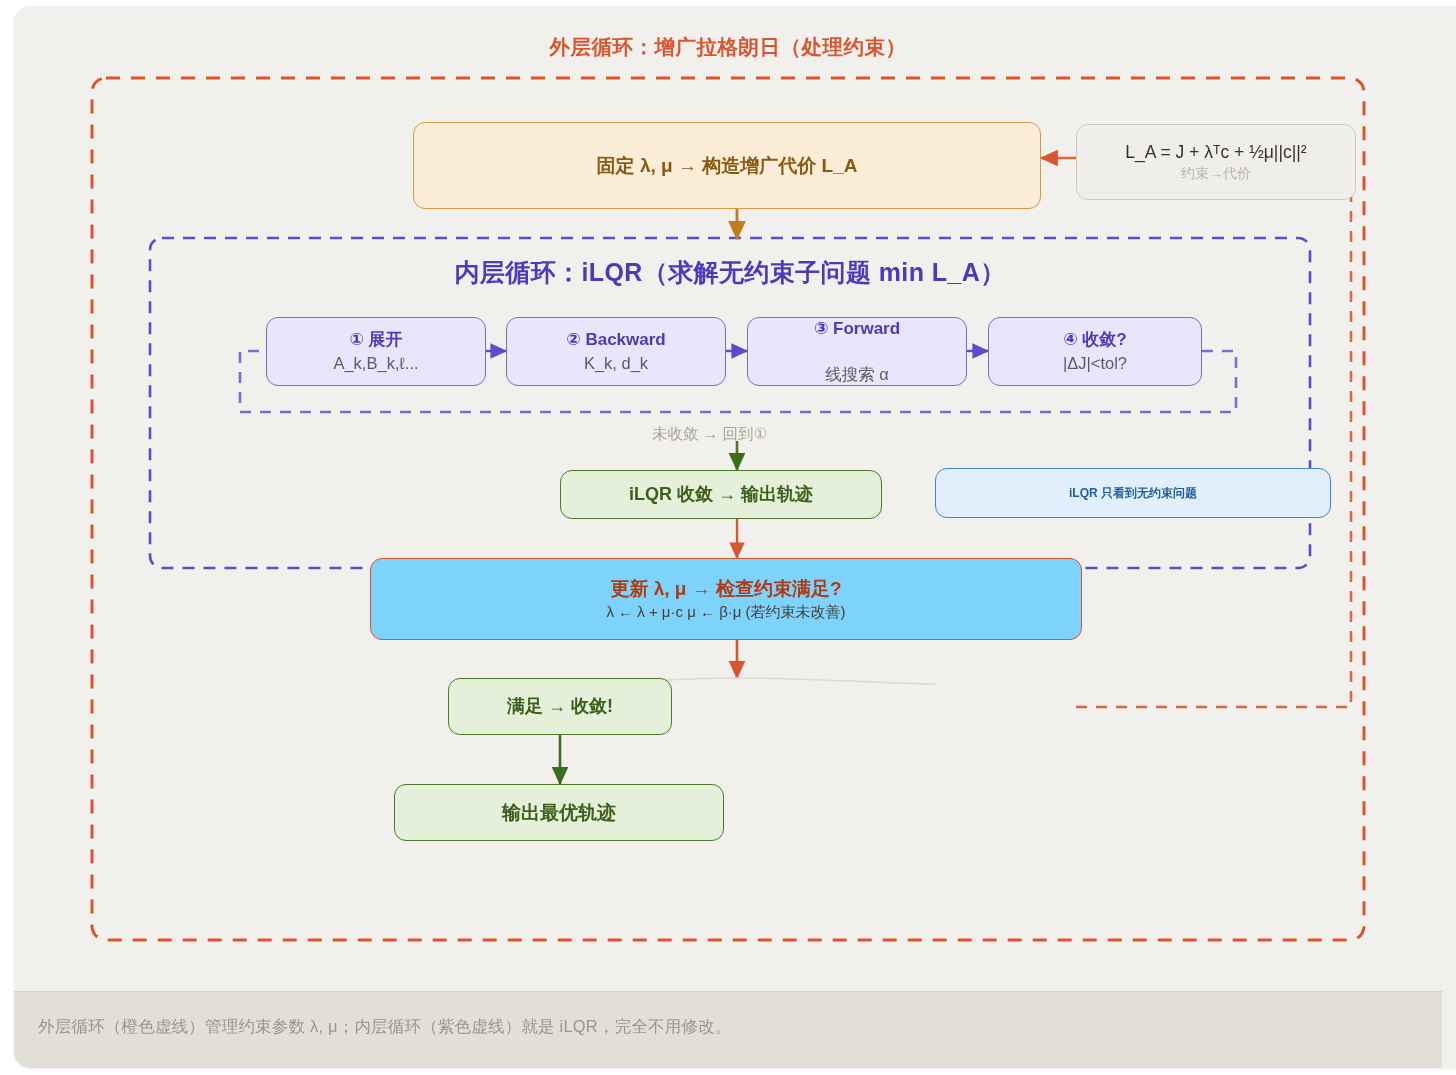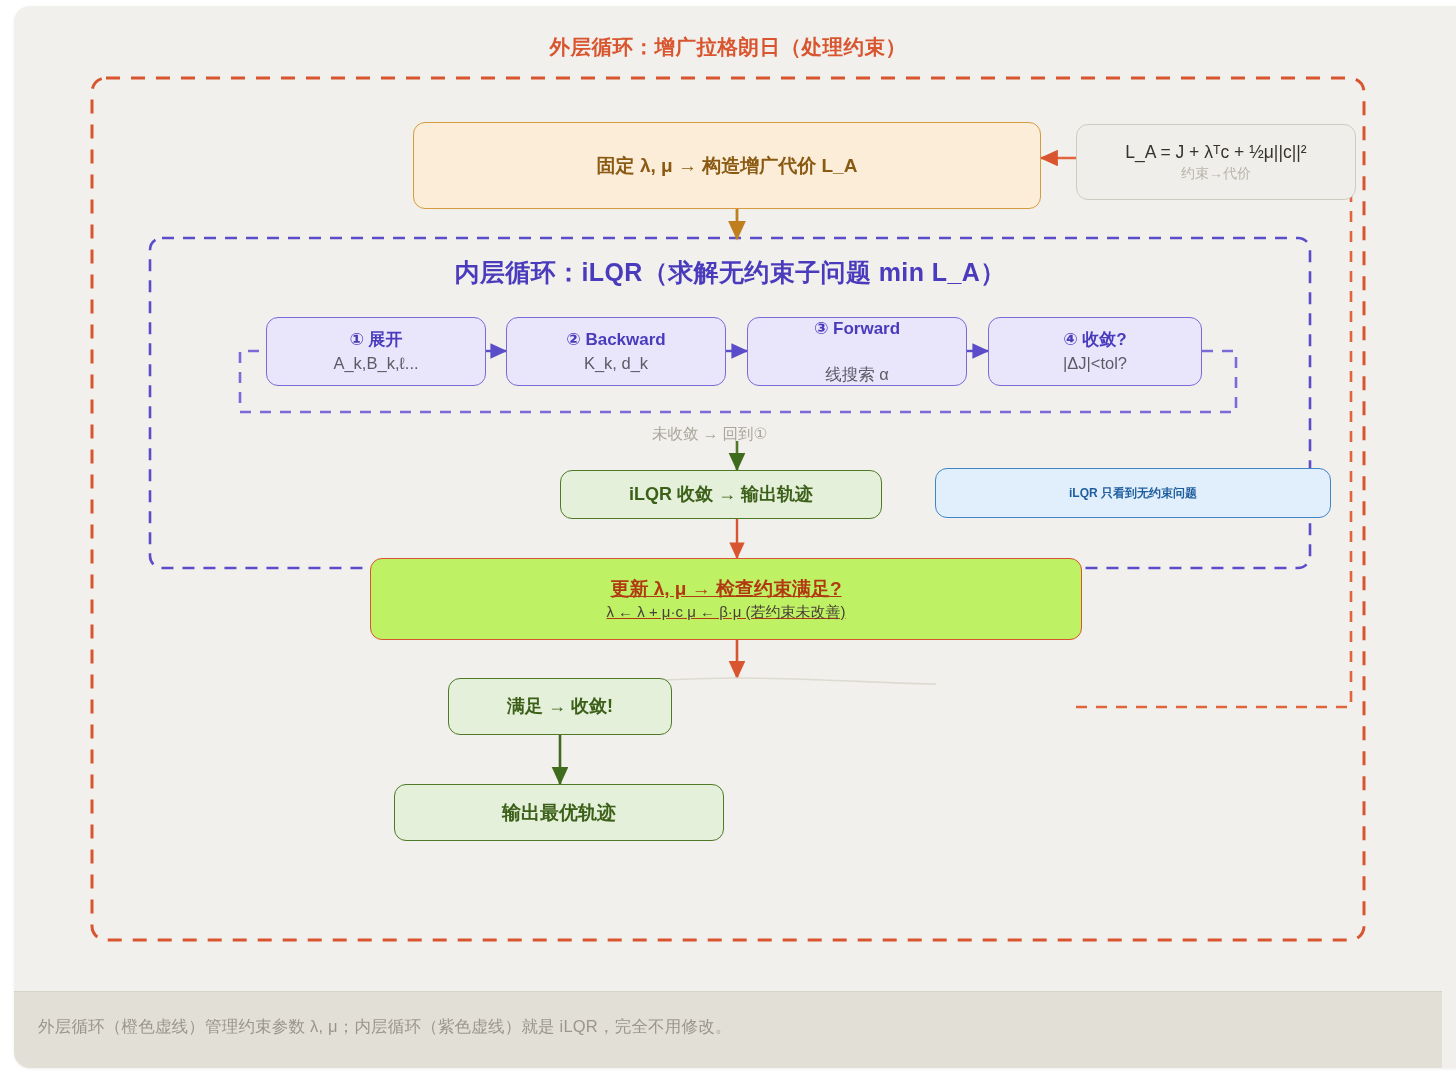--- a/index.html
+++ b/index.html
@@ -120,24 +120,23 @@
     background: #e4f0d9;
     border: 1.8px solid #4e7a28;
     color: #3c6019;
   }
   .n-blue {
     background: #e1eefb;
     border: 1.8px solid #3f86c9;
     color: #1e5e9e;
   }
   .n-red {
-    background: #bef264;
+    background: #7dd3fc;
     border: 1.8px solid #d9552f;
     color: #b23a12;
-    text-decoration: underline;
   }
   .n-grey {
     background: #efeeea;
     border: 1.6px solid #c6c2b8;
     color: #3a362f;
   }
 
   .edge-label {
     position: absolute;
     font-size: 15.5px;

